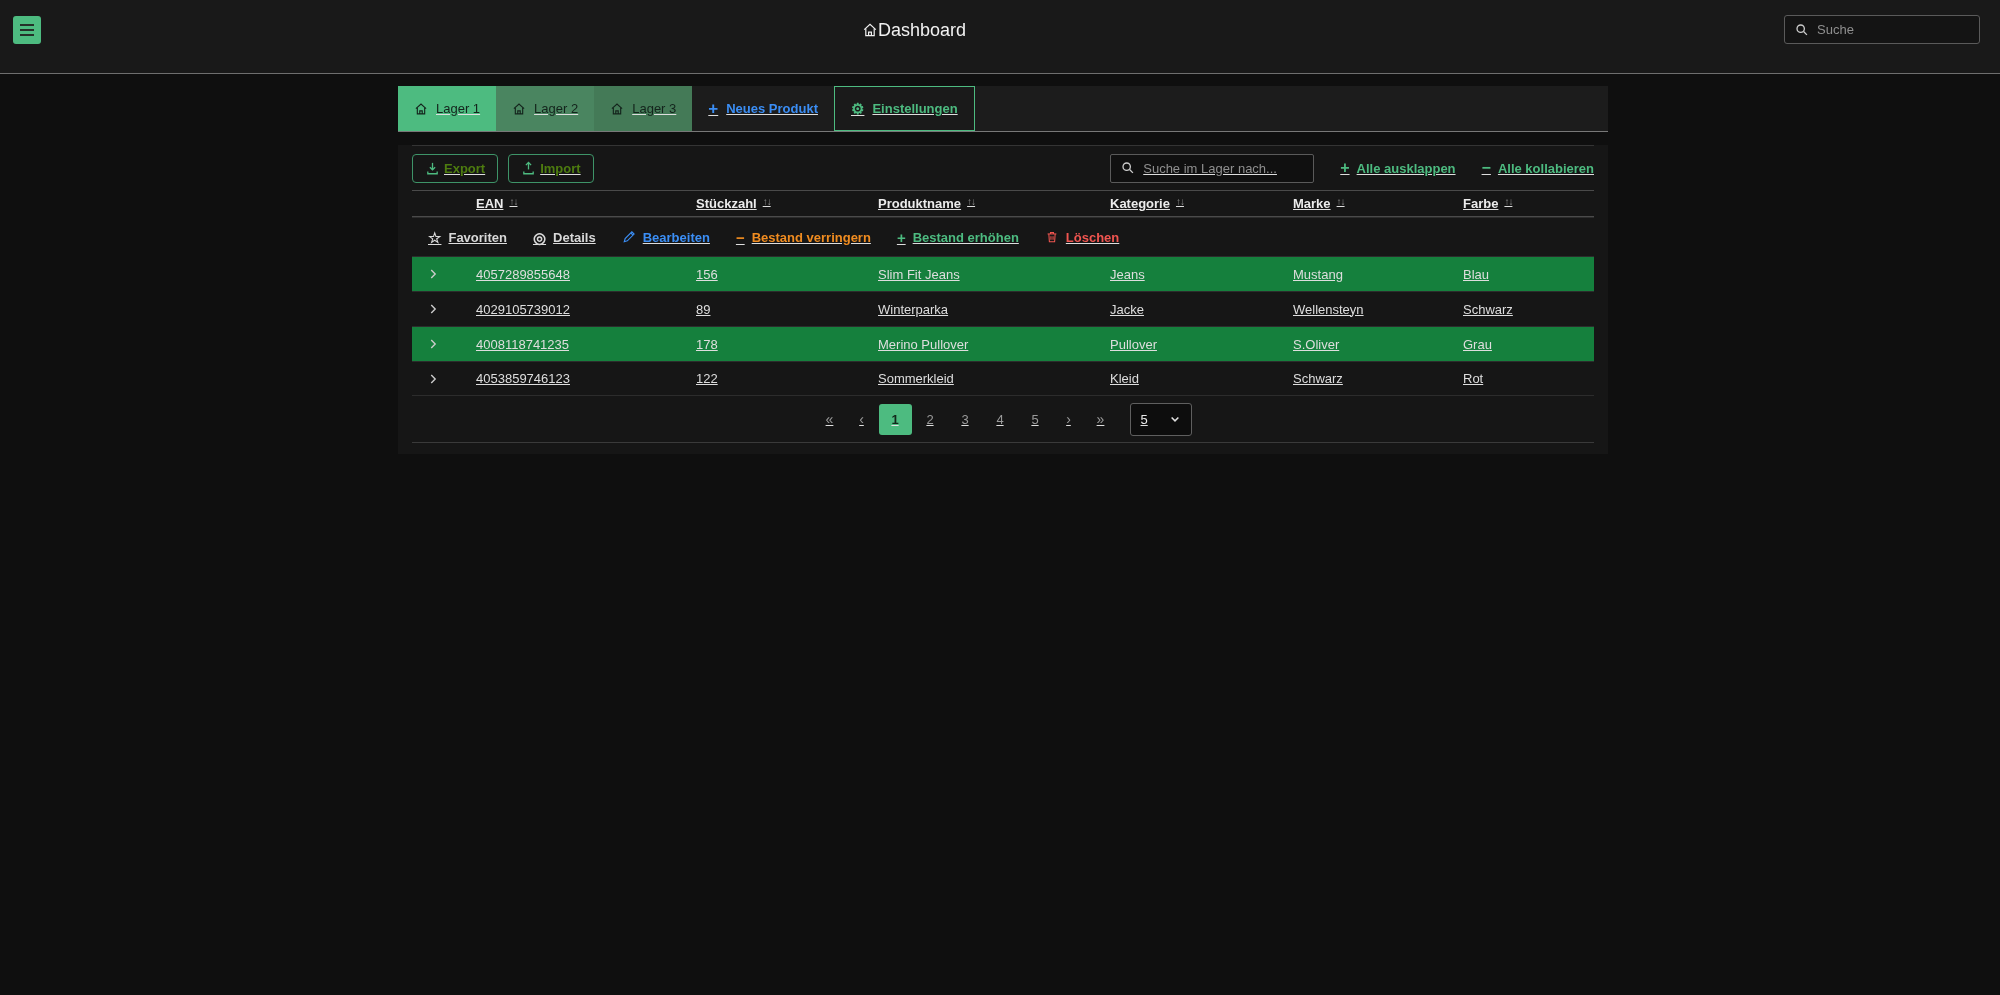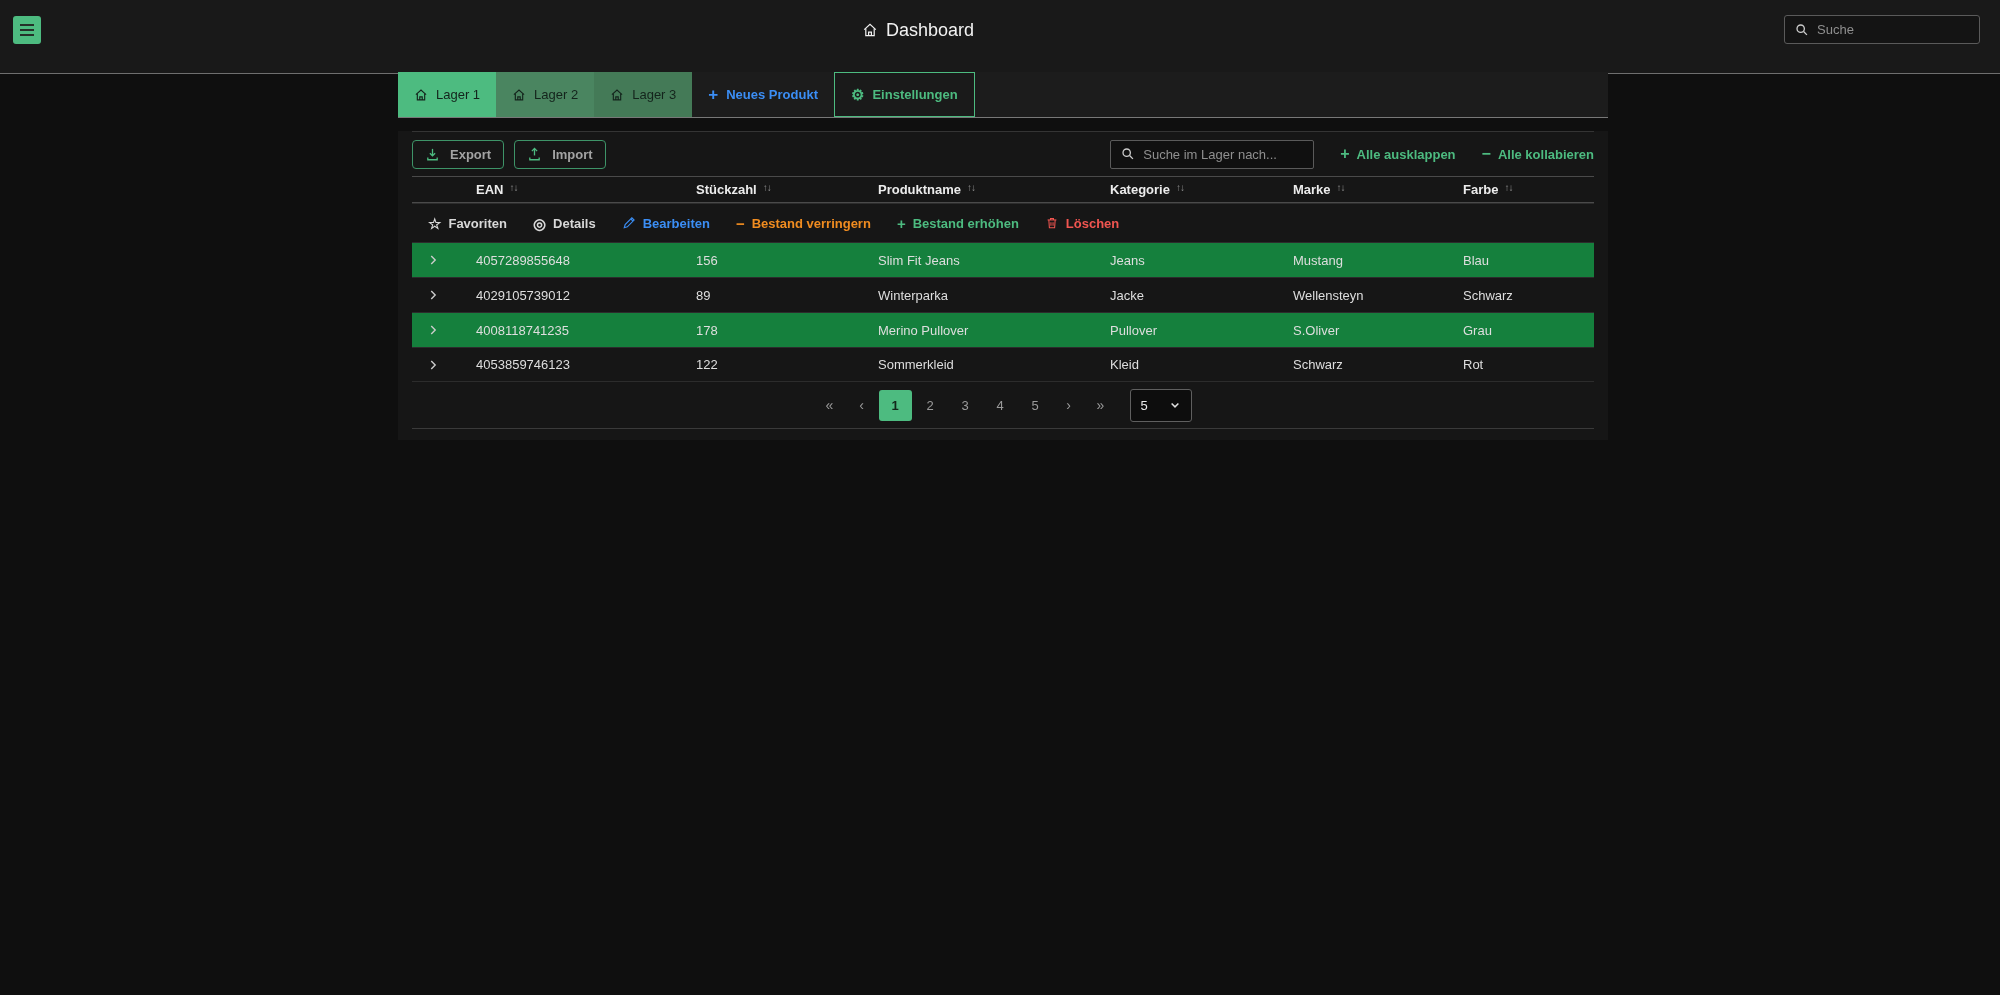--- a/index.html
+++ b/index.html
@@ -7,31 +7,31 @@
               font-family:"Liberation Sans", sans-serif; color:#dedede; }
 
   
   .topbar { position:relative; width:2000px; height:74px; background:#191919;
             border-bottom:1px solid #6f6f6f; }
   .hamburger { position:absolute; left:13px; top:16px; width:28px; height:28px;
                background:#4dbb80; border:none; border-radius:3px; cursor:pointer;
                display:flex; flex-direction:column; justify-content:center; align-items:center; gap:3px; }
   .hamburger span { display:block; width:14px; height:2px; background:#253029; }
   .app-title { position:absolute; left:862px; top:16px; height:28px; display:flex;
-               align-items:center; gap:8px; font-size:18px; color:#f2f2f2; }
+               align-items:center; gap:0; font-size:18px; color:#f2f2f2; }
   .searchbox { display:flex; align-items:center; gap:8px; border:1px solid #5a5a5a;
                border-radius:3px; background:#141414; padding:0 10px; }
   .topbar .searchbox { position:absolute; right:20px; top:15px; width:196px; height:29px; }
   .searchbox input { flex:1; min-width:0; background:transparent; border:none; outline:none;
                      color:#dddddd; font-size:13px; font-family:"Liberation Sans", sans-serif; }
   .searchbox input::placeholder { color:#8f8f8f; }
   .icon { display:inline-flex; align-items:center; justify-content:center; }
 
   
-  .content { position:absolute; left:398px; top:72px; width:1210px; }
+  .content { position:absolute; left:398px; top:86px; width:1210px;text-decoration:underline; }
 
   
   .tabstrip { display:flex; height:46px; background:#1c1c1c; border-bottom:1px solid #787878; }
   .tab { display:flex; align-items:center; gap:8px; padding:0 16px; font-size:13px;
          cursor:pointer; white-space:nowrap; }
   .tab-lager { color:#14241c; }
   .tab-active   { background:#4dbb80; }
   .tab-lager2   { background:#4a8560; }
   .tab-lager3   { background:#447a57; }
   .tab-new      { color:#3b8ef5; font-weight:bold; }
@@ -39,23 +39,23 @@
   .plus-glyph { font-size:17px; font-weight:bold; line-height:1; }
   .gear-glyph { font-size:15px; line-height:1; }
 
   
   .card { background:#161616; padding:0 14px 11px 14px; }
   .card-inner-top { border-top:1px solid #343434; margin-top:13px; }
 
   
   .toolbar { height:44px; display:flex; align-items:center; justify-content:space-between; }
   .toolbar-left { display:flex; gap:10px; }
-  .btn-outline { display:flex; align-items:center; gap:10px; height:29px; padding:0 12px;
+  .btn-outline { display:flex; align-items:center; gap:4px; height:29px; padding:0 12px;
                  background:transparent; border:1px solid #3e9468; border-radius:4px;
-                 color:#a3a3a3; font-size:13px; font-weight:bold; cursor:pointer;
+                 color:#4d7c0f; font-size:13px; font-weight:bold; cursor:pointer;
                  font-family:"Liberation Sans", sans-serif; }
   .toolbar-right { display:flex; align-items:center; gap:26px; }
   .toolbar-right .searchbox { width:204px; height:29px; border-radius:2px; background:#101010; }
   .link-green { display:flex; align-items:center; gap:7px; color:#4dbb80; font-size:13px;
                 font-weight:bold; cursor:pointer; white-space:nowrap; }
   .link-green .sym { font-size:16px; font-weight:bold; line-height:1; }
 
   
   .grid { display:grid; grid-template-columns:64px 220px 182px 232px 183px 170px auto;
           align-items:center; }

